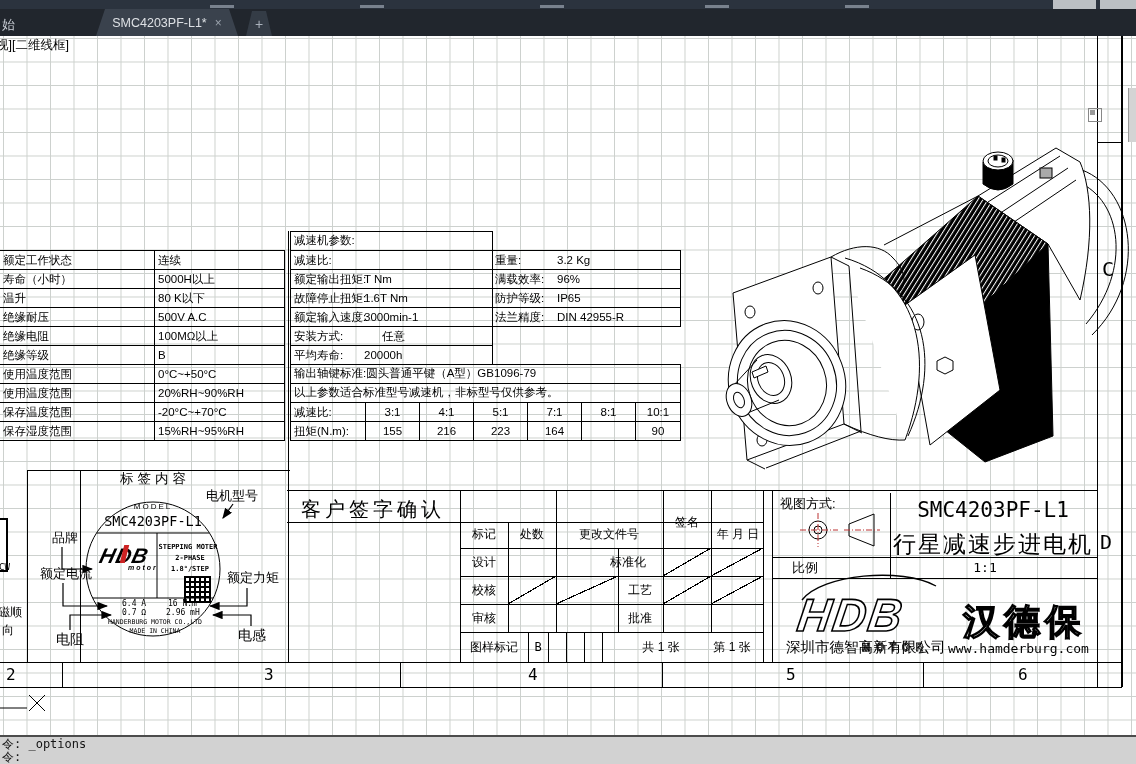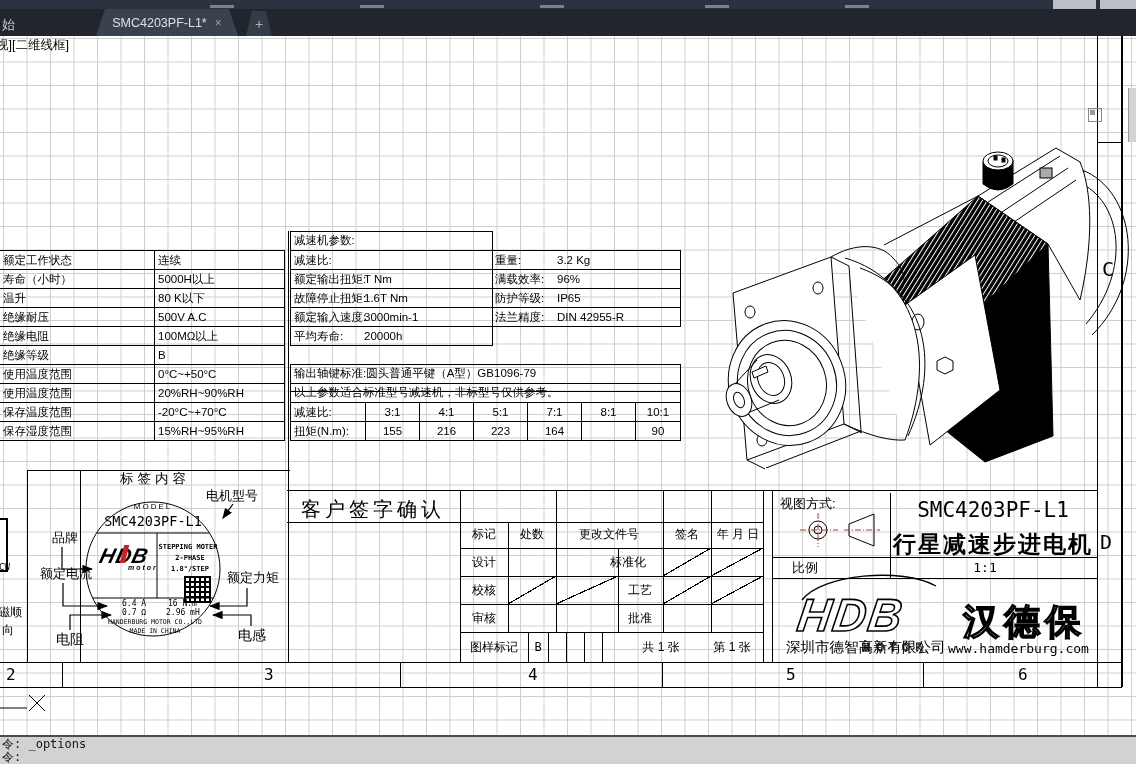--- a/index.html
+++ b/index.html
@@ -114,29 +114,30 @@
     <div>保存湿度范围</div>
       <div>15%RH~95%RH</div>
   </div>
 
   <div class="cellbox" style="left:290px;top:195px;width:203px;height:20px">减速机参数:</div>
   <div class="grid redl">
     <div><span class="lbl">减速比:</span><span></span></div>
     <div><span class="lbl">额定输出扭矩:</span><span>T  Nm</span></div>
     <div><span class="lbl">故障停止扭矩:</span><span>1.6T Nm</span></div>
     <div><span class="lbl">额定输入速度:</span><span>3000min-1</span></div>
+    <div><span class="lbl">安装方式:</span><span style="padding-left:18px">任意</span></div>
     <div><span class="lbl">平均寿命:</span><span>20000h</span></div>
   </div>
   <div class="grid redr">
     <div><span class="lbl">重量:</span><span>3.2 Kg</span></div>
     <div><span class="lbl">满载效率:</span><span>96%</span></div>
     <div><span class="lbl">防护等级:</span><span>IP65</span></div>
     <div><span class="lbl">法兰精度:</span><span>DIN 42955-R</span></div>
   </div>
-  <div class="cellbox" style="left:290px;top:328px;width:391px;height:28px">输出轴键标准:圆头普通平键（A型）GB1096-79</div>
+  <div class="cellbox" style="left:290px;top:328px;width:391px;height:20px">输出轴键标准:圆头普通平键（A型）GB1096-79</div>
   <div class="cellbox" style="left:290px;top:347px;width:391px;height:20px">以上参数适合标准型号减速机，非标型号仅供参考。</div>
   <div class="grid ratio">
     <div>减速比:</div>
     <div>3:1</div>
     <div>4:1</div>
     <div>5:1</div>
     <div>7:1</div>
     <div>8:1</div>
     <div>10:1</div>
     <div>扭矩(N.m):</div>
@@ -188,38 +189,38 @@
   <div class="diag" style="left:711px;top:512px;width:52px;height:28px"></div>
   <div class="diag" style="left:508px;top:540px;width:48px;height:28px"></div>
   <div class="diag" style="left:556px;top:540px;width:62px;height:28px"></div>
   <div class="diag" style="left:663px;top:540px;width:48px;height:28px"></div>
   <div class="diag" style="left:711px;top:540px;width:52px;height:28px"></div>
 
   <span class="t c" style="left:373px;top:462px;font-size:20px;letter-spacing:4px">客户签字确认</span>
   <span class="t c" style="left:484px;top:492px">标记</span>
   <span class="t c" style="left:532px;top:492px">处数</span>
   <span class="t c" style="left:609px;top:492px">更改文件号</span>
-  <span class="t c" style="left:687px;top:492px">签名</span>
+  <span class="t c" style="left:687px;top:480px">签名</span>
   <span class="t c" style="left:738px;top:492px">年 月 日</span>
   <span class="t c" style="left:484px;top:520px">设计</span>
   <span class="t c" style="left:484px;top:548px">校核</span>
   <span class="t c" style="left:484px;top:576px">审核</span>
   <span class="t c" style="left:628px;top:520px">标准化</span>
   <span class="t c" style="left:640px;top:548px">工艺</span>
   <span class="t c" style="left:640px;top:576px">批准</span>
   <span class="t c" style="left:494px;top:605px">图样标记</span>
   <span class="t c mono" style="left:538px;top:605px">B</span>
   <span class="t c" style="left:661px;top:605px">共 1 张</span>
   <span class="t c" style="left:732px;top:605px">第 1 张</span>
 
   <span class="t" style="left:780px;top:461px;font-size:13px">视图方式:</span>
   <span class="t" style="left:792px;top:525px;font-size:13px">比例</span>
   <span class="t c mono" style="left:985px;top:525px;font-size:13px">1:1</span>
   <span class="t c mono" style="left:993px;top:463px;font-size:21px">SMC4203PF-L1</span>
-  <span class="t c" style="left:993px;top:496px;font-size:23px;font-weight:bold;letter-spacing:2px">行星减速步进电机</span>
+  <span class="t c" style="left:993px;top:496px;font-size:23px;font-weight:normal;letter-spacing:2px">行星减速步进电机</span>
   <span class="hdb-big">HDB</span>
   <span class="motor-big">MOTOR</span>
   <span class="hdb-cn">汉德保</span>
   <span class="t" style="left:786px;top:604px;font-size:14.5px">深圳市德智高新有限公司</span>
   <span class="t mono" style="left:948px;top:606px;font-size:13px">www.hamderburg.com</span>
 
   <span class="t mono" style="left:1102px;top:222px;font-size:20px">C</span>
   <span class="t mono" style="left:1100px;top:495px;font-size:20px">D</span>
   <span class="t mono" style="left:6px;top:630px;font-size:16px">2</span>
   <span class="t mono" style="left:264px;top:630px;font-size:16px">3</span>

